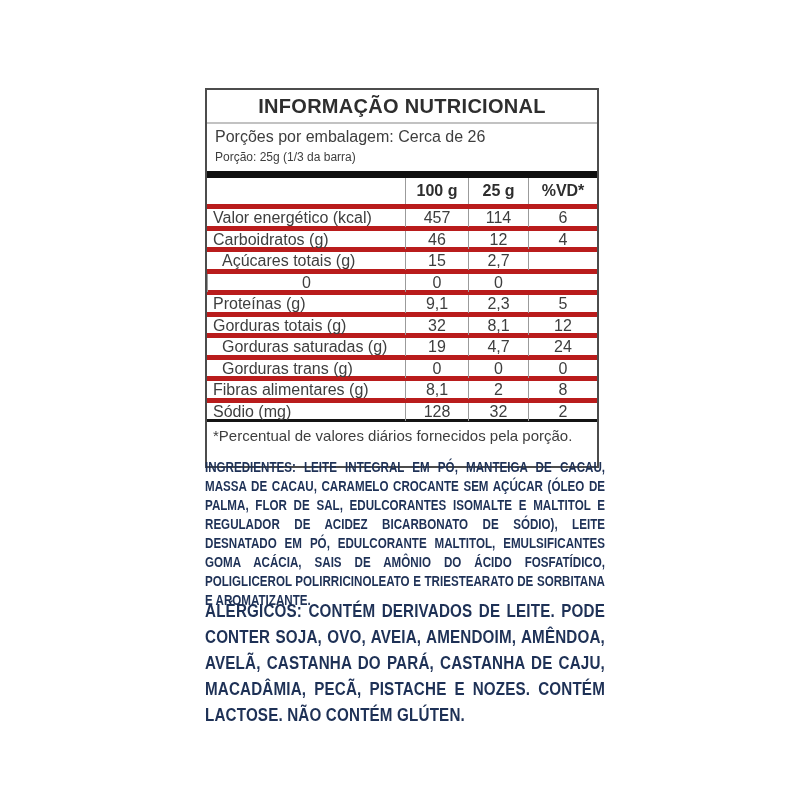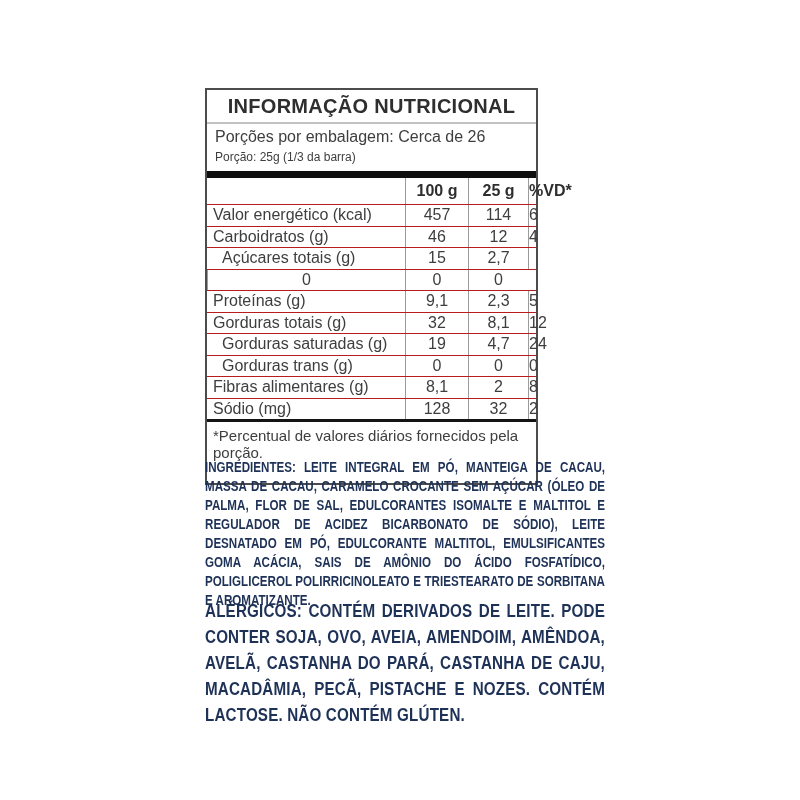--- a/index.html
+++ b/index.html
@@ -2,39 +2,39 @@
 <html><head>
 <meta charset="utf-8">
 <style>
   * { margin:0; padding:0; box-sizing:border-box; }
   html,body { width:800px; height:800px; background:#ffffff;
               font-family:"Liberation Sans", sans-serif; }
   .canvas { position:relative; width:800px; height:800px; background:#ffffff; overflow:hidden; }
 
   
   .nutri-table {
-    position:absolute; left:205px; top:88px; width:333px;
+    position:absolute; left:205px; top:88px; width:394px;
     border:2px solid #4c4c4c; background:#fff; color:#3e3e3e;
   }
   .nt-title {
     font-size:20px; font-weight:bold; text-align:center;
     padding:5px 0 4px; letter-spacing:.3px; color:#2e2e2e;
     border-bottom:2px solid #c2c2c2;
   }
   .nt-servings { font-size:16px; padding:4px 8px 1px; }
   .nt-serving  { font-size:12px; padding:3px 8px 7px; }
   .thick-bar { height:7px; background:#0f0f0f; }
 
   .grid { display:grid; grid-template-columns:198px 63px 60px auto;text-align:right; }
   .cell { display:flex; align-items:center; font-size:16px; }
   .val  { justify-content:center; border-left:1px solid #9b9b9b; }
   .label-cell { padding-left:6px; }
   .hdr-row { height:26px; }
   .hdr-row .cell { font-weight:bold; color:#2e2e2e; }
-  .row { height:21.5px; border-top:1px solid #b91c1c; }
+  .row { height:21.5px; border-top:5px solid #b91c1c; }
   .indent-1 .label-cell { padding-left:15px; }
   .indent-2 .label-cell { padding-left:25px; }
   .nt-footnote {
     border-top:3px solid #141414; font-size:15px; padding:5px 6px 22px;
   }
 
   
   .condensed {
     position:absolute; left:205px; width:500px;
     transform:scaleX(0.8); transform-origin:0 0;

